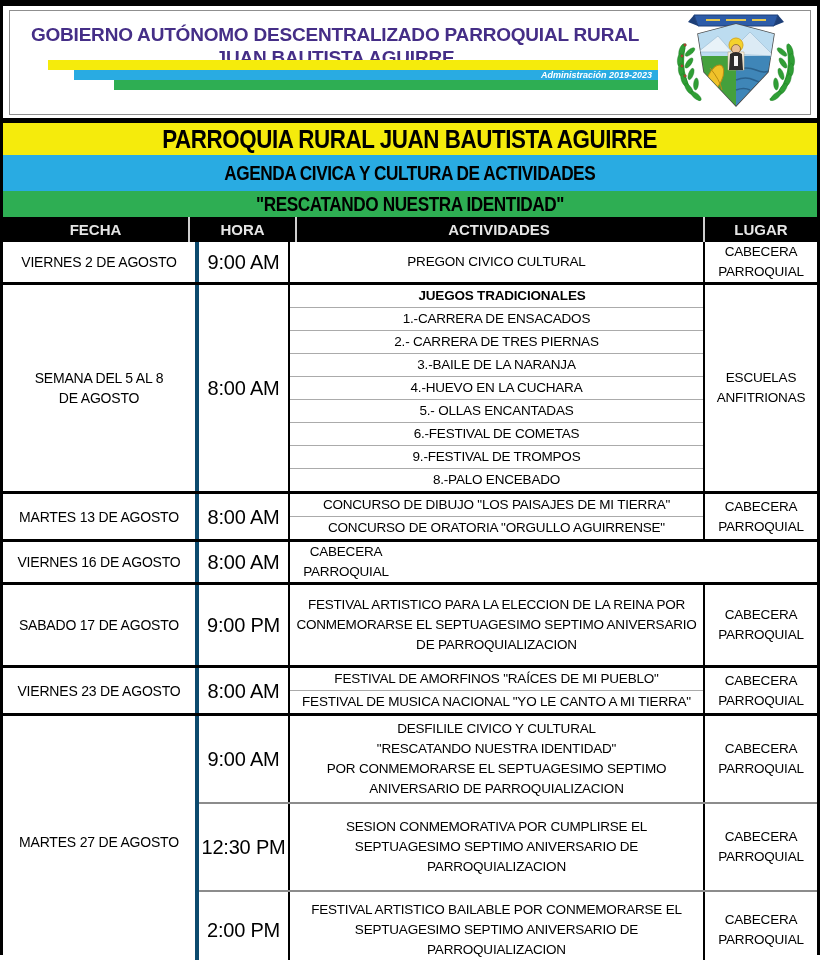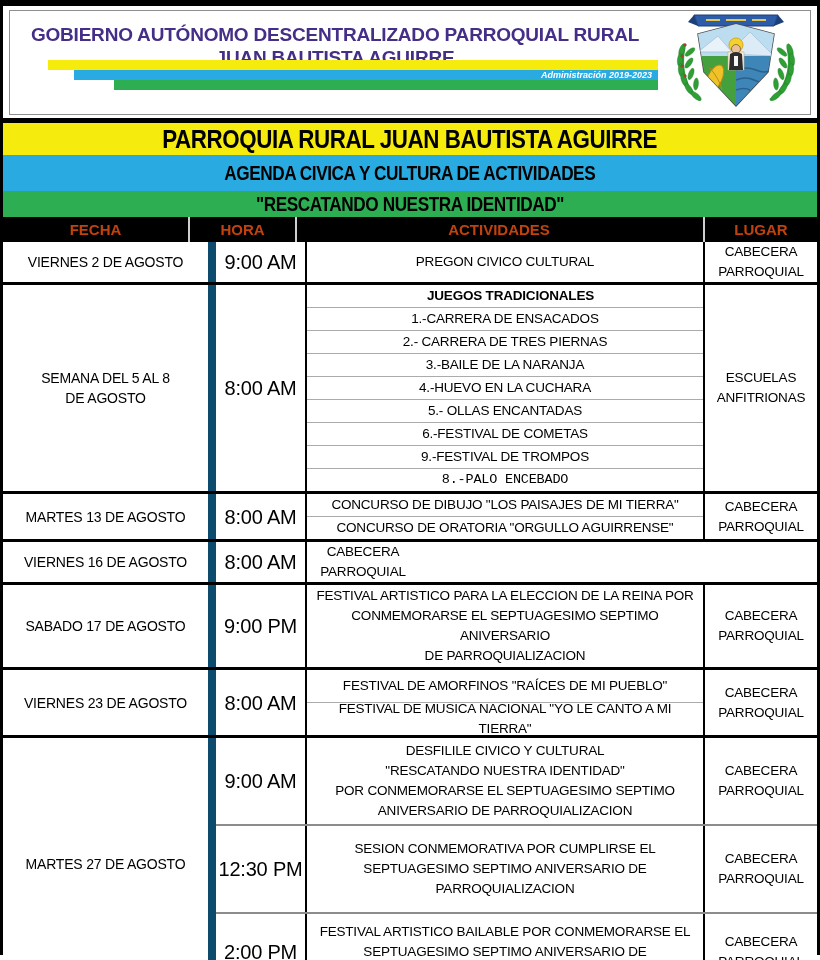--- a/index.html
+++ b/index.html
@@ -17,32 +17,32 @@
 
   
   .sep-black{height:5px;background:#000;}
   .bar{display:flex;align-items:center;justify-content:center;color:#000;font-weight:bold;overflow:hidden;}
   .bar .condense{display:inline-block;transform:scaleX(0.86);transform-origin:center;white-space:nowrap;letter-spacing:-0.5px;}
   .bar.yellow{height:32px;background:#f5eb0c;font-size:26px;}
   .bar.blue{height:36px;background:#29abe2;font-size:20px;}
   .bar.green{height:26px;background:#2eae53;font-size:20px;}
 
   
-  .thead{display:flex;background:#000;color:#c2410c;font-weight:bold;font-size:15px;height:25px;align-items:flex-start;text-align:center;}
+  .thead{display:flex;background:#000;color:#e5e5e5;font-weight:bold;font-size:15px;height:25px;align-items:flex-start;text-align:center;}
   .thead .hcell{display:flex;align-items:center;justify-content:center;height:100%;box-sizing:border-box;}
   .hcell.fecha{width:185px;}
   .hcell.hora{width:107px;border-left:2px solid #cfcfcf;}
   .hcell.acts{flex:1;border-left:2px solid #cfcfcf;}
   .hcell.lugar{width:114px;border-left:2px solid #cfcfcf;}
 
   .tbody{font-size:13.5px;letter-spacing:-0.2px;color:#000;}
   .trow{display:flex;border-top:3px solid #000;}
   .trow:first-child{border-top:none;}
   .cell{display:flex;align-items:center;justify-content:center;text-align:center;white-space:pre-line;box-sizing:border-box;line-height:20px;}
-  .cell.fecha{width:213px;border-right:8px solid #0c4a6e;font-size:14px;}
+  .cell.fecha{width:196px;border-right:4px solid #0c4a6e;font-size:14px;}
   .sessions{flex:1;display:flex;flex-direction:column;}
   .session{display:flex;flex:1;}
   .session + .session{border-top:2px solid #8c8c8c;}
   .cell.hora{width:91px;border-right:2px solid #000;font-size:20px;}
   .acts{flex:1;display:flex;flex-direction:column;border-right:2px solid #000;}
   .act{flex:1;display:flex;align-items:center;justify-content:center;text-align:center;white-space:pre-line;line-height:20px;padding:1px 6px;box-sizing:border-box;}
   .act + .act{border-top:1px solid #ababab;}
   .act.bold{font-weight:bold;}
   .cell.lugar{width:112px;padding:0 4px;}
 </style>
@@ -167,21 +167,21 @@
             <div class="cell hora">8:00 AM</div>
             <div class="acts">
               <div class="act bold" style="min-height: 21px; padding-left: 17px;">JUEGOS TRADICIONALES</div>
               <div class="act" style="min-height: 21px;">1.-CARRERA DE ENSACADOS</div>
               <div class="act" style="min-height: 21px;">2.- CARRERA DE TRES PIERNAS</div>
               <div class="act" style="min-height: 21px;">3.-BAILE DE LA NARANJA</div>
               <div class="act" style="min-height: 21px;">4.-HUEVO EN LA CUCHARA</div>
               <div class="act" style="min-height: 21px;">5.- OLLAS ENCANTADAS</div>
               <div class="act" style="min-height: 21px;">6.-FESTIVAL DE COMETAS</div>
               <div class="act" style="min-height: 21px;">9.-FESTIVAL DE TROMPOS</div>
-              <div class="act" style="min-height: 21px; font-family: Liberation Mono, monospace;">8.-PALO ENCEBADO</div>
+              <div class="act" style="min-height: 21px;">8.-PALO ENCEBADO</div>
             </div>
             <div class="cell lugar">ESCUELAS
 ANFITRIONAS</div>
           </div>
         </div>
       </div>
       <div class="trow">
         <div class="cell fecha">MARTES 13 DE AGOSTO</div>
         <div class="sessions">
           <div class="session">

